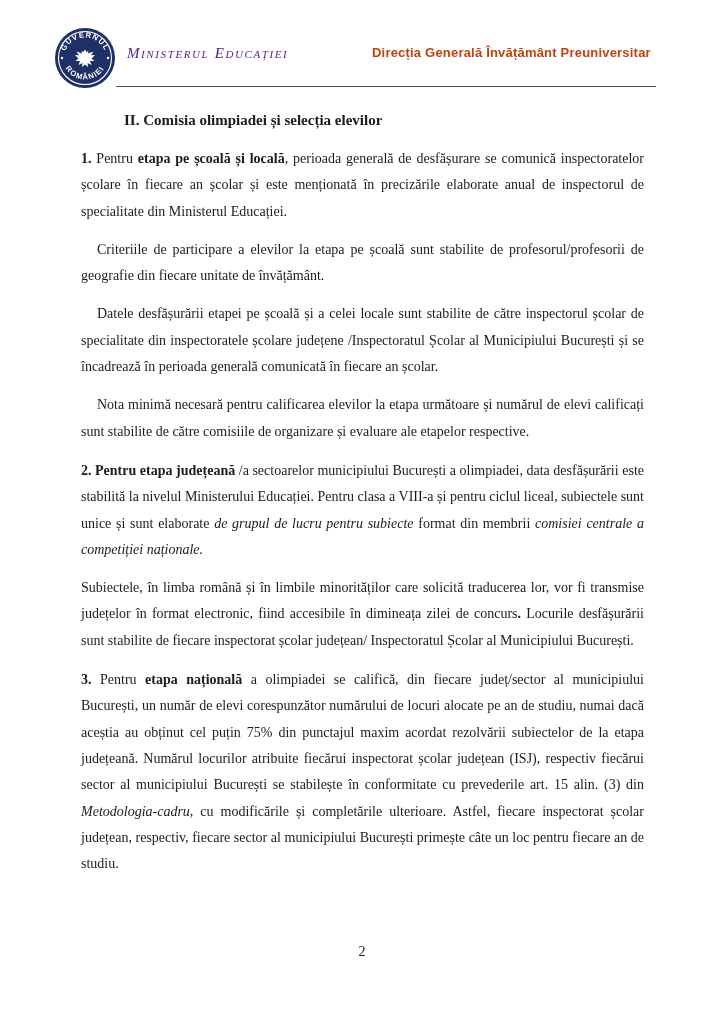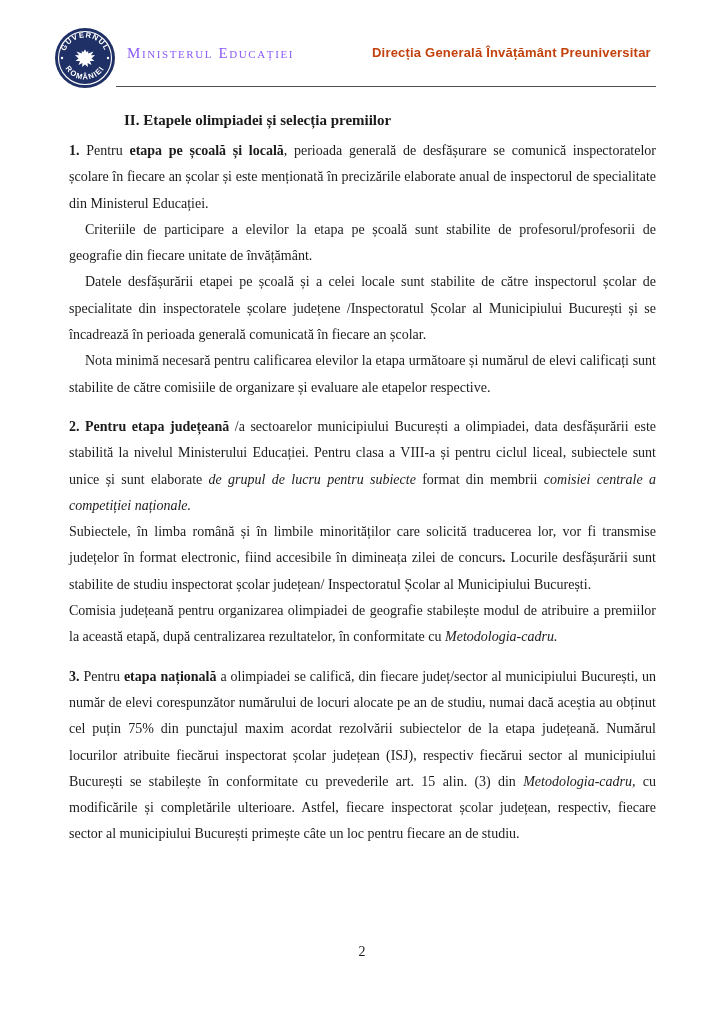--- a/index.html
+++ b/index.html
@@ -28,21 +28,22 @@
     fill: #ffffff;
   }
   .ministry {
     position: absolute;
     left: 127px;
     top: 45px;
     font-family: "Liberation Serif", serif;
     font-variant: small-caps;
     font-size: 15px;
     letter-spacing: 1.6px;
-    color: #8b5cf6;
+    color: #4c1d95;
+    font-style: italic;
   }
   .directorate {
     position: absolute;
     left: 372px;
     top: 45px;
     font-family: "Liberation Sans", sans-serif;
     font-weight: bold;
     font-size: 13px;
     letter-spacing: 0.2px;
     color: #c2410c;
@@ -66,21 +67,21 @@
     text-align: justify;
   }
   .doc-title {
     font-size: 15px;
     font-weight: bold;
     padding-left: 55px;
     line-height: 28px;
     margin-bottom: 4px;
     text-align: left;
   }
-  .para { margin: 0; }
+  .para { margin: 12px; }
   .para.indent { text-indent: 16px; }
   .para.section-gap { margin-top: 13px; }
   .b { font-weight: bold; }
   .i { font-style: italic; }
 
   
   .footer {
     position: absolute;
     left: 0;
     top: 944px;
@@ -120,29 +121,28 @@
     </svg>
 
     <div class="ministry">Ministerul Educației</div>
 
     <div class="directorate">Direcția Generală Învățământ Preuniversitar</div>
 
     <div class="header-rule"></div>
   </div>
 
   <div class="content">
-    <h1 class="doc-title">II. Etapele olimpiadei și selecția premiilor</h1>
+    <h1 class="doc-title">II. Comisia olimpiadei și selecția elevilor</h1>
     <div>
         <p class="para"><span class="b">1.</span><span> Pentru </span><span class="b">etapa pe școală și locală</span><span>, perioada generală de desfășurare se comunică inspectoratelor școlare în fiecare an școlar și este menționată în precizările elaborate anual de inspectorul de specialitate din Ministerul Educației.</span></p>
         <p class="para indent"><span>Criteriile de participare a elevilor la etapa pe școală sunt stabilite de profesorul/profesorii de geografie din fiecare unitate de învățământ.</span></p>
         <p class="para indent"><span>Datele desfășurării etapei pe școală și a celei locale sunt stabilite de către inspectorul școlar de specialitate din inspectoratele școlare județene /Inspectoratul Școlar al Municipiului București și se încadrează în perioada generală comunicată în fiecare an școlar.</span></p>
         <p class="para indent"><span>Nota minimă necesară pentru calificarea elevilor la etapa următoare și numărul de elevi calificați sunt stabilite de către comisiile de organizare și evaluare ale etapelor respective.</span></p>
         <p class="para section-gap"><span class="b">2. Pentru etapa județeană</span><span> /a sectoarelor municipiului București a olimpiadei, data desfășurării este stabilită la nivelul Ministerului Educației. Pentru clasa a VIII-a și pentru ciclul liceal, subiectele sunt unice și sunt elaborate </span><span class="i">de grupul de lucru pentru subiecte</span><span> format din membrii </span><span class="i">comisiei centrale a competiției naționale.</span></p>
-        <p class="para"><span>Subiectele, în limba română și în limbile minorităților care solicită traducerea lor, vor fi transmise județelor în format electronic, fiind accesibile în dimineața zilei de concurs</span><span class="b">.</span><span> Locurile desfășurării sunt stabilite de studiu inspectorat școlar județean/ Inspectoratul Școlar al Municipiului București.</span></p>
-        <p class="para"><span>Comisia județeană pentru organizarea olimpiadei de geografie stabilește modul de atribuire a premiilor la această etapă, după centralizarea rezultatelor, în conformitate cu </span><span class="i">Metodologia-cadru.</span></p>
+        <p class="para"><span>Subiectele, în limba română și în limbile minorităților care solicită traducerea lor, vor fi transmise județelor în format electronic, fiind accesibile în dimineața zilei de concurs</span><span class="b">.</span><span> Locurile desfășurării sunt stabilite de fiecare inspectorat școlar județean/ Inspectoratul Școlar al Municipiului București.</span></p>
         <p class="para section-gap"><span class="b">3.</span><span> Pentru </span><span class="b">etapa națională</span><span> a olimpiadei se califică, din fiecare județ/sector al municipiului București, un număr de elevi corespunzător numărului de locuri alocate pe an de studiu, numai dacă aceștia au obținut cel puțin 75% din punctajul maxim acordat rezolvării subiectelor de la etapa județeană. Numărul locurilor atribuite fiecărui inspectorat școlar județean (ISJ), respectiv fiecărui sector al municipiului București se stabilește în conformitate cu prevederile art. 15 alin. (3) din </span><span class="i">Metodologia-cadru,</span><span> cu modificările și completările ulterioare. Astfel, fiecare inspectorat școlar județean, respectiv, fiecare sector al municipiului București primește câte un loc pentru fiecare an de studiu.</span></p>
       </div>
   </div>
 
   <div class="footer">
     <span>2</span>
   </div>
 
 </div>
 

